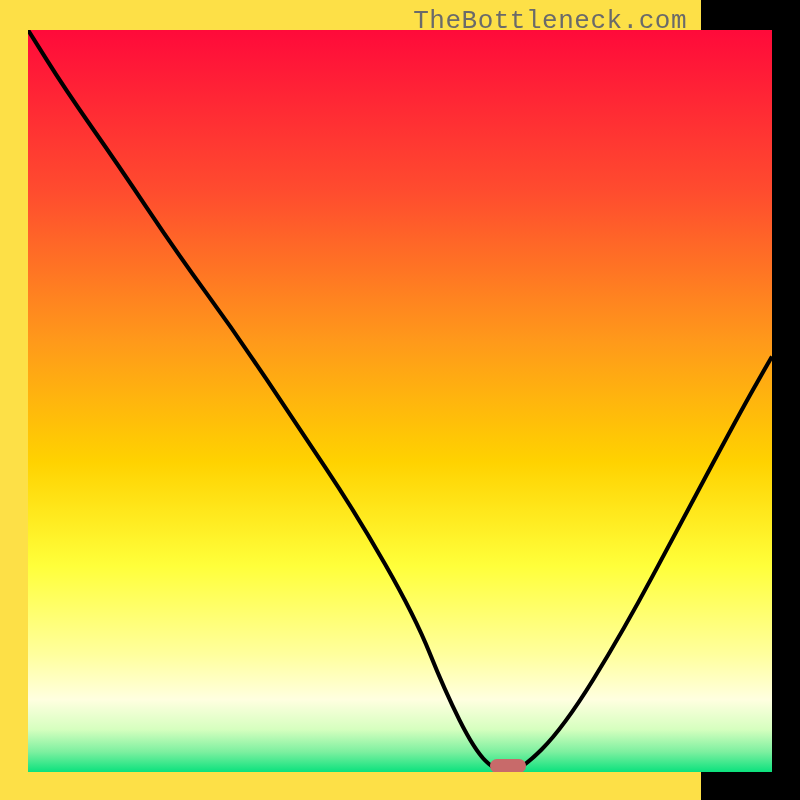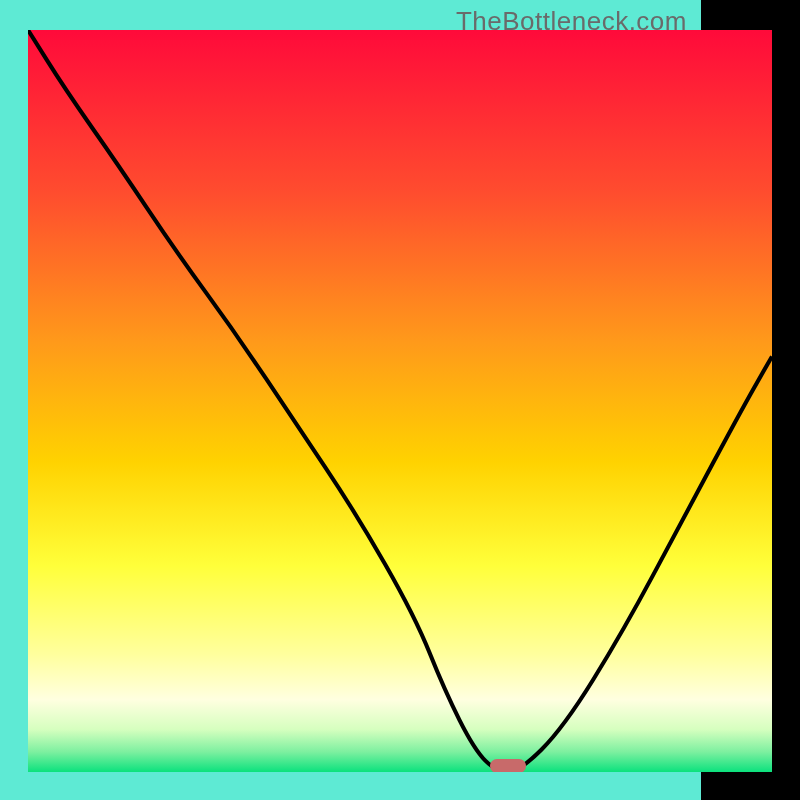--- a/index.html
+++ b/index.html
@@ -8,21 +8,22 @@
     width: 800px;
     height: 800px;
     background: #000;
     overflow: hidden;
     font-family: Arial, Helvetica, sans-serif;
   }
   .frame {
     position: relative;
     width: 701px;
     height: 800px;
-    background: #5eead4;
+    background: #fde047;
+    font-family: Liberation Mono, monospace;
   }
   .watermark {
     position: absolute;
     top: 6px;
     right: 14px;
     color: #6a6a6a;
     font-size: 26px;
     font-weight: 500;
     letter-spacing: 0.5px;
     z-index: 10;

